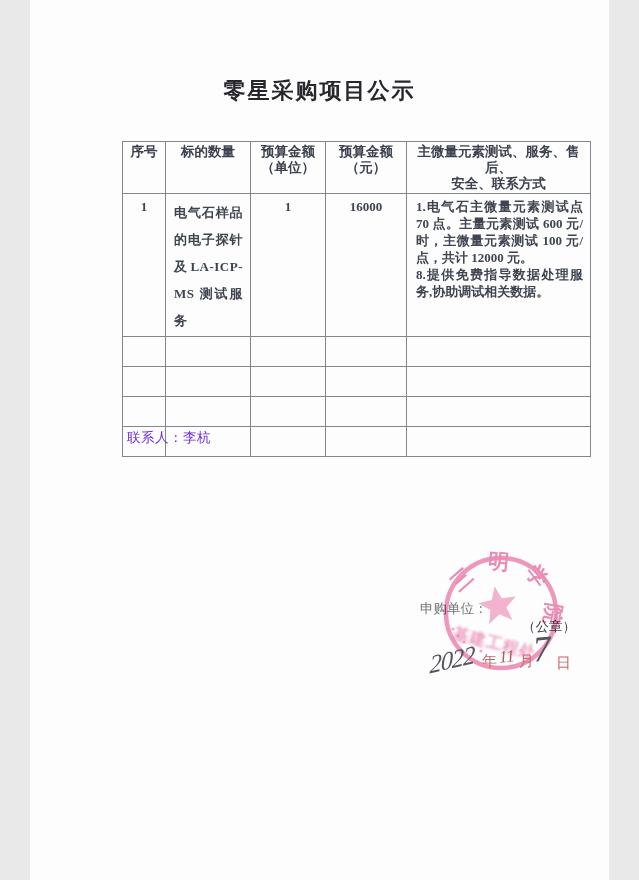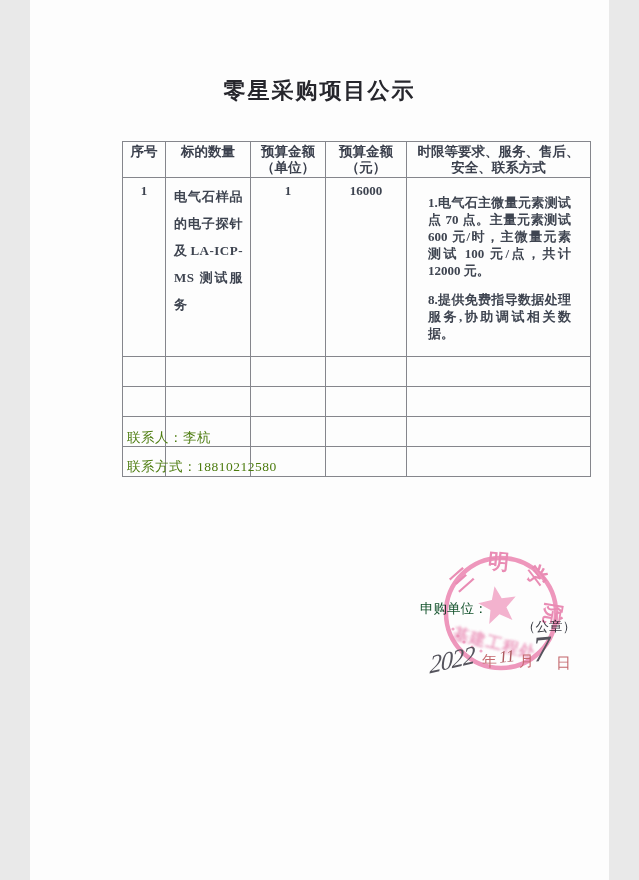--- a/index.html
+++ b/index.html
@@ -22,25 +22,25 @@
     border:1px solid #85868c; vertical-align:top;
     font-weight:bold; overflow:hidden;
   }
   table.proc th { font-size:13.5px; text-align:center; padding:2px 1px 1px; line-height:16px; color:#3c414e; }
   tr.hdr { height:33px; }
   tr.row1 { height:113px; }
   tr.empty { height:30px; }
   td.c-center { text-align:center; padding-top:5px; }
   td.c-name { padding:5px 7px 2px 8px; text-align:justify; line-height:27px; letter-spacing:0.5px; }
   td.c-req { padding:4px 7px 2px 9px; text-align:justify; line-height:17px; }
-  td.c-req p { margin:12px; text-align:justify; }
-  .contact { position:absolute; left:97px; font-size:13.5px; color:#4d7c0f; letter-spacing:0.5px; }
+  td.c-req p { margin:0; text-align:justify; }
+  .contact { position:absolute; left:97px; font-size:13.5px; color:#6d28d9; letter-spacing:0.5px; }
   .contact.person { top:429px; }
   .contact.phone  { top:458px; }
-  .sig-unit { position:absolute; left:390px; top:600px; font-size:13.5px; color:#14532d; }
+  .sig-unit { position:absolute; left:390px; top:600px; font-size:13.5px; color:#737373; }
   .seal-note { position:absolute; left:492px; top:618px; font-size:13.5px; color:#3a3d45; }
   .stamp-svg { position:absolute; left:401px; top:543px; mix-blend-mode:multiply; z-index:2; }
   .date-line { position:absolute; left:0; top:0; width:639px; height:880px; pointer-events:none; z-index:3; }
   .date-line span { position:absolute; display:inline-block; }
   .hw-year {
     left:399px; top:646px; font-size:25px; color:#55545d;
     font-style:italic; transform:rotate(-13deg) skewX(-14deg);
     letter-spacing:-1px;
   }
   .u-year  { left:452px; top:652px; font-size:15px; color:#c4696e; }
@@ -73,21 +73,21 @@
         <th>标的数量</th>
         <th>
           <div>预算金额</div>
           <div>（单位）</div>
         </th>
         <th>
           <div>预算金额</div>
           <div>（元）</div>
         </th>
         <th>
-          <div>时限等要求、服务、售后、</div>
+          <div>主微量元素测试、服务、售后、</div>
           <div>安全、联系方式</div>
         </th>
       </tr>
       <tr class="row1">
         <td class="c-center">1</td>
         <td class="c-name">电气石样品的电子探针及LA-ICP-MS 测试服务</td>
         <td class="c-center">1</td>
         <td class="c-center">16000</td>
         <td class="c-req">
           <p>1.电气石主微量元素测试点 70 点。主量元素测试 600 元/时，主微量元素测试 100 元/点，共计 12000 元。</p>
@@ -119,21 +119,20 @@
           <td></td>
           <td></td>
           <td></td>
           <td></td>
           <td></td>
         </tr>
     </tbody>
   </table>
 
   <div class="contact person">联系人：李杭</div>
-  <div class="contact phone">联系方式：18810212580</div>
 
   <div class="sig-unit">申购单位：</div>
   <div class="seal-note">（公章）</div>
 
   <svg class="stamp-svg" width="140" height="140" viewBox="0 0 140 140">
     <defs>
       <filter id="blur1" x="-20%" y="-20%" width="140%" height="140%">
         <feGaussianBlur stdDeviation="0.55"></feGaussianBlur>
       </filter>
       <filter id="blur2" x="-30%" y="-30%" width="160%" height="160%">

